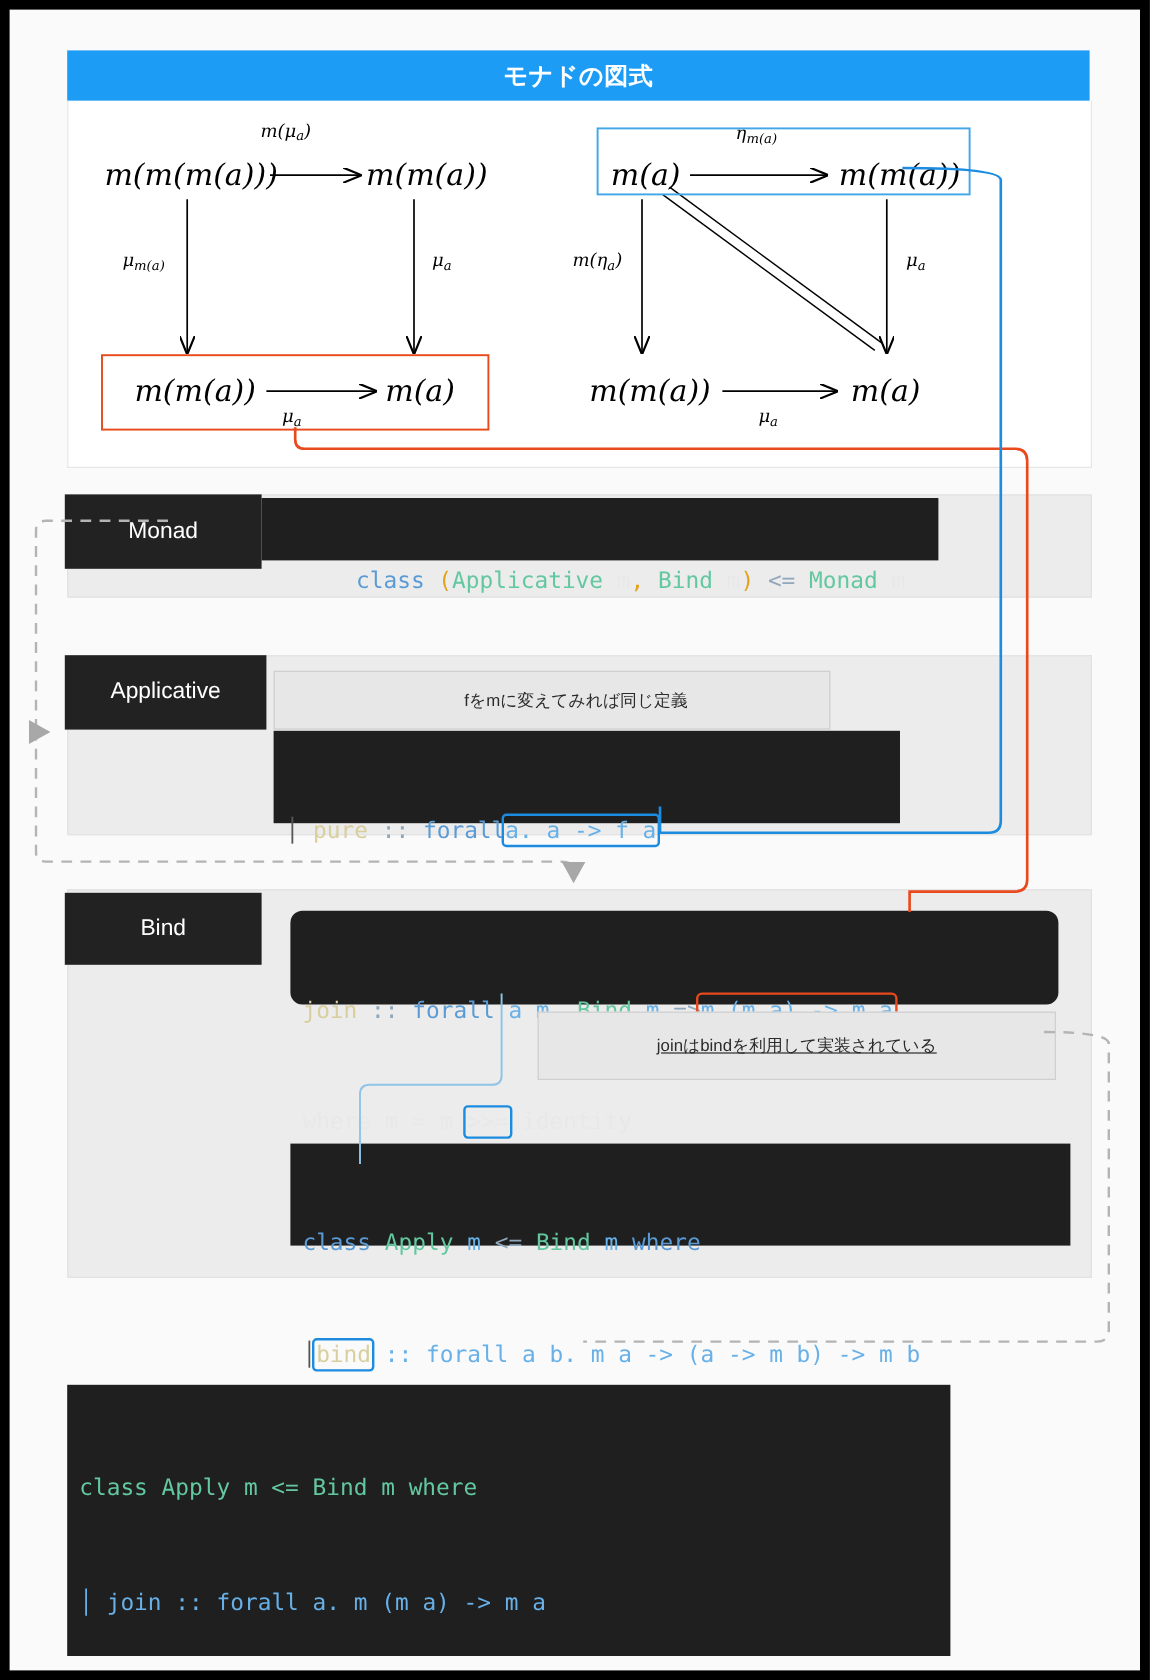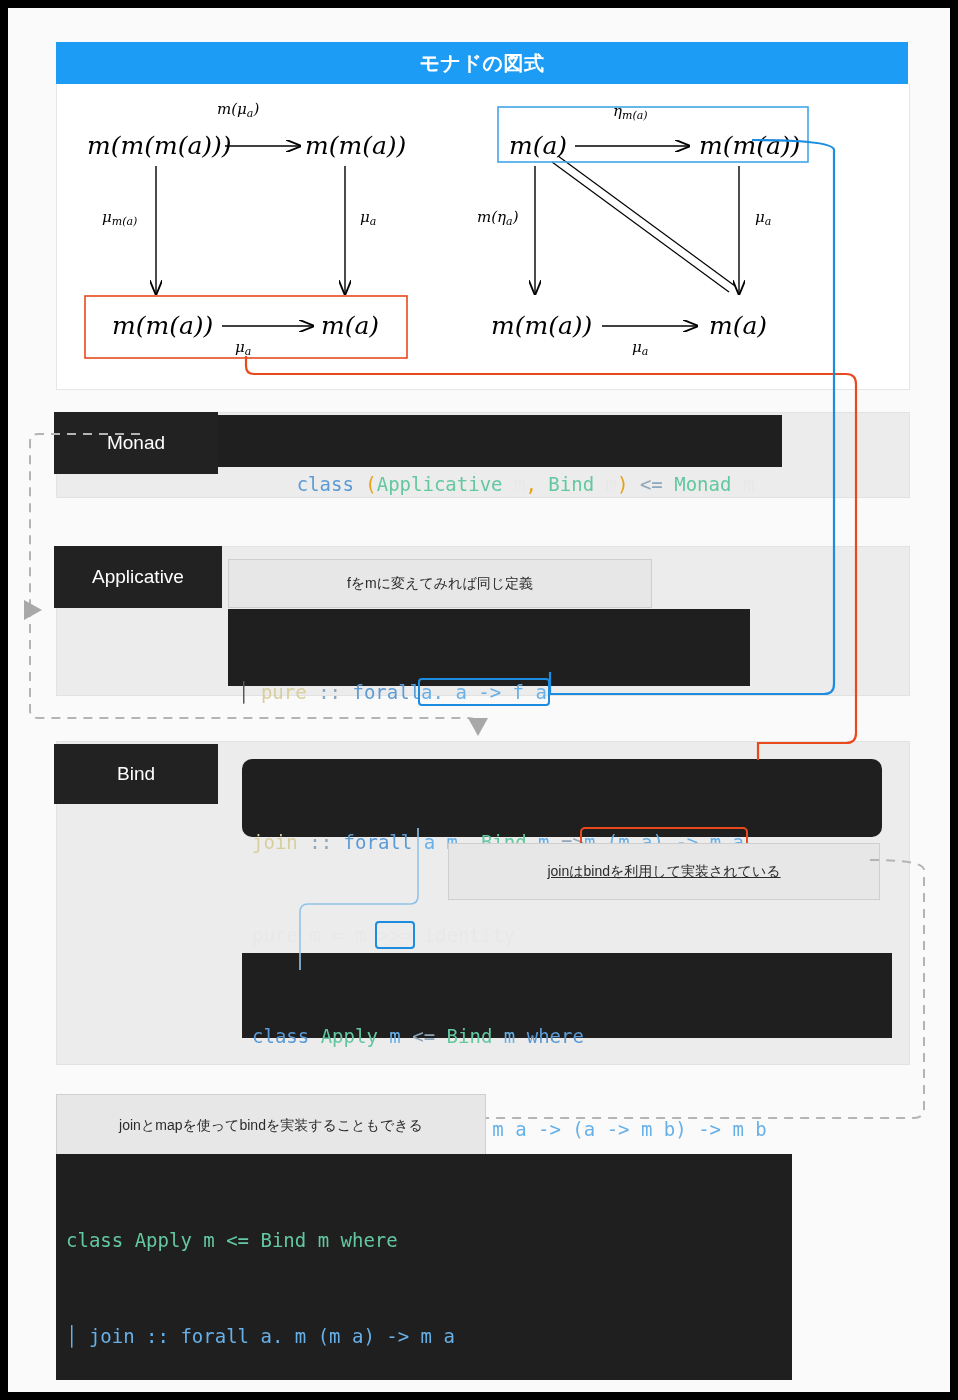--- a/index.html
+++ b/index.html
@@ -104,41 +104,40 @@
 
     <div class="section" style="left:48px;top:404px;width:852px;height:84px;">
     </div>
     <div class="tag" style="left:46px;top:404px;width:164px;height:62px;">Monad</div>
     <div class="code" style="left:210px;top:407px;width:564px;height:52px;line-height:42px;font-size:19px;">
       <span class="kw">class </span><span class="pn">(</span><span class="ty">Applicative</span><span class="pl"> m</span><span class="pn">, </span><span class="ty">Bind</span><span class="pl"> m</span><span class="pn">)</span><span class="op"> &lt;= </span><span class="ty">Monad</span><span class="pl"> m</span>
     </div>
 
     <div class="section" style="left:48px;top:538px;width:852px;height:148px;"></div>
     <div class="tag" style="left:46px;top:538px;width:168px;height:62px;">Applicative</div>
-    <div class="note" style="left:220px;top:551px;width:422px;height:47px;">fをmに変えてみれば同じ定義</div>
+    <div class="note" style="left:220px;top:551px;width:422px;height:47px;padding-left:40px;">fをmに変えてみれば同じ定義</div>
     <div class="code" style="left:220px;top:601px;width:522px;height:77px;">
       <div><span class="bar">│</span> <span class="fn">pure</span> <span class="op">::</span> <span class="kw">forall</span><span class="va hl-blue">a. a -&gt; f a</span></div>
     </div>
 
     <div class="section" style="left:48px;top:733px;width:852px;height:322px;"></div>
     <div class="tag" style="left:46px;top:736px;width:164px;height:60px;">Bind</div>
 
     <div class="code" style="left:234px;top:751px;width:640px;height:78px;border-radius:10px;">
       <div><span class="fn">join</span> <span class="op">::</span> <span class="kw">forall</span> <span class="va">a m.</span> <span class="ty">Bind</span> <span class="va">m</span> <span class="op">=&gt;</span><span class="va hl-orange">m (m a) -&gt; m a</span></div>
-      <div><span class="pl">pure m = m </span><span class="pl hl-blue">&gt;&gt;=</span><span class="pl"> identity</span></div>
+      <div><span class="pl">where m = m </span><span class="pl hl-blue">&gt;&gt;=</span><span class="pl"> identity</span></div>
     </div>
 
     <div class="note" style="left:440px;top:835px;width:430px;height:55px;text-decoration:underline;">joinはbindを利用して実装されている</div>
 
     <div class="code" style="left:234px;top:945px;width:650px;height:85px;">
       <div><span class="kw">class</span> <span class="ty">Apply</span> <span class="va">m</span> <span class="op">&lt;=</span> <span class="ty">Bind</span> <span class="va">m</span> <span class="kw">where</span></div>
       <div><span class="bar">│</span><span class="fn hl-blue">bind</span> <span class="va">:: forall a b. m a -&gt; (a -&gt; m b) -&gt; m b</span></div>
     </div>
 
-    <div class="note" style="left:48px;top:1086px;width:428px;height:62px;">joinとmapを使ってbindを実装することもできる</div>
 
     <div class="code" style="left:48px;top:1146px;width:736px;height:226px;line-height:32px;">
       <div style="color:#63c8a0;">class Apply m &lt;= Bind m where</div>
       <div style="color:#67b0e8;">│ <span>join :: forall a. m (m a) -&gt; m a</span></div>
       
       
       
       
     </div>
 

